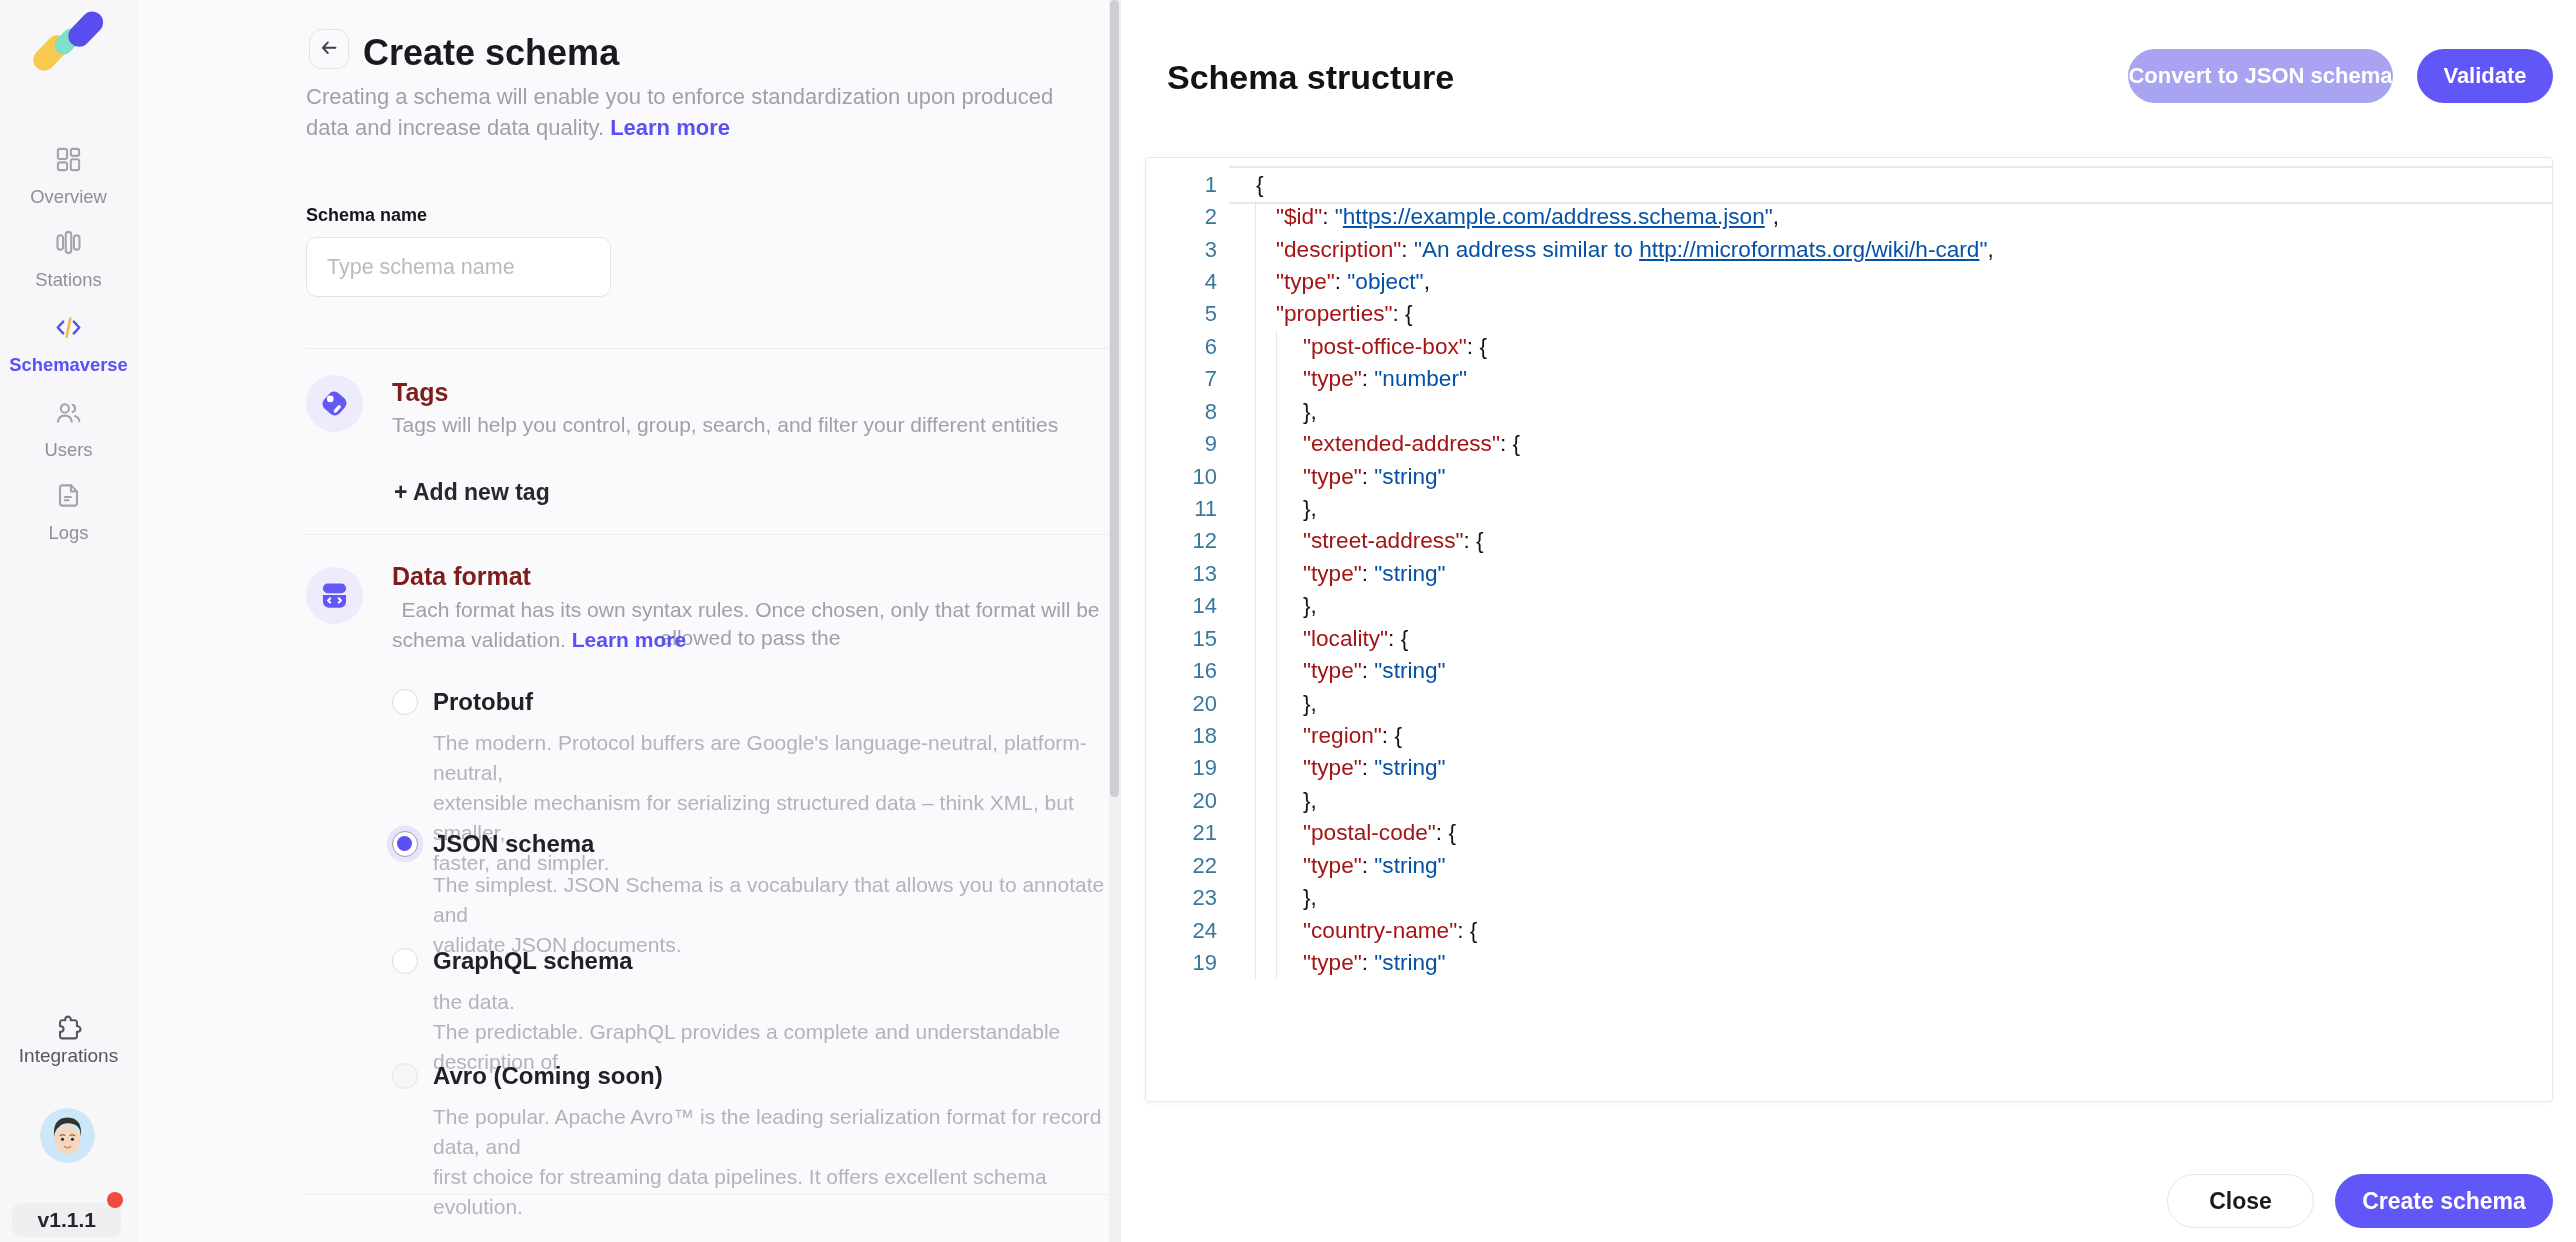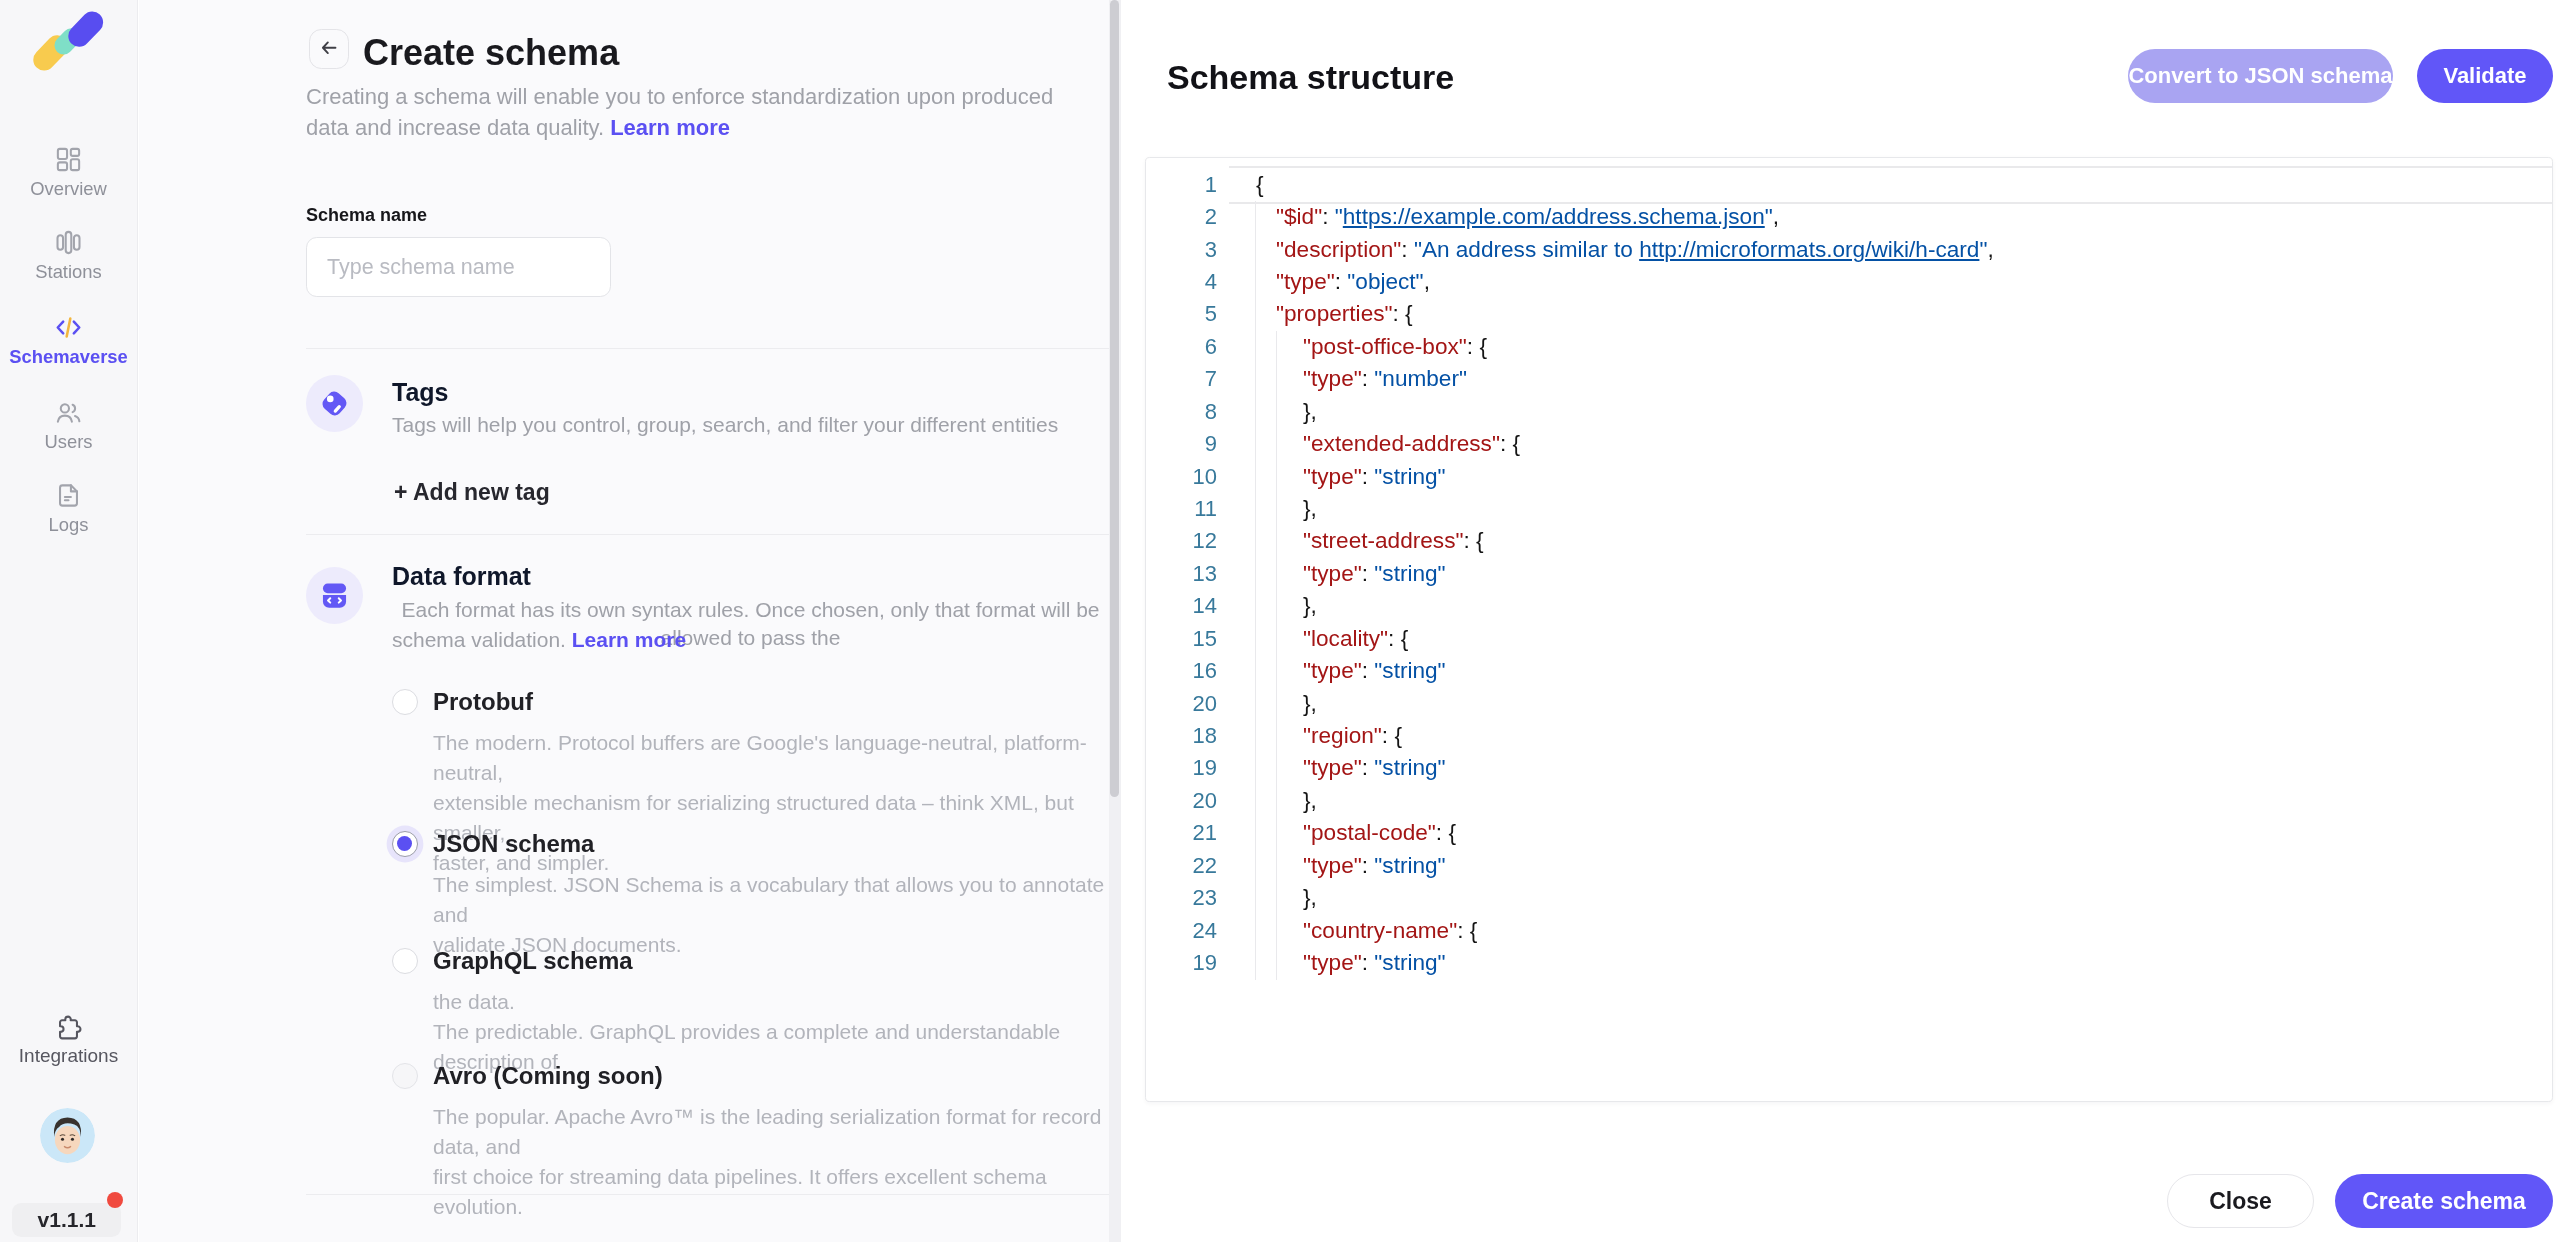--- a/index.html
+++ b/index.html
@@ -4,21 +4,21 @@
 <style>
   * { margin:0; padding:0; box-sizing:border-box; }
   html,body { width:2576px; height:1242px; overflow:hidden; background:#fff;
     font-family:"Liberation Sans", sans-serif; -webkit-font-smoothing:antialiased; }
   .page { position:relative; width:2576px; height:1242px; }
   .abs { position:absolute; }
 
   
   .sidebar { left:0; top:0; width:138px; height:1242px; background:#F7F7F9; border-right:0.8px solid #ECECEF; }
   .logo { left:29px; top:7.7px; width:77px; height:71px; }
-  .nav-item { position:absolute; left:0; width:137px; display:flex; flex-direction:column; align-items:center; gap:4px;
+  .nav-item { position:absolute; left:0; width:137px; display:flex; flex-direction:column; align-items:center; gap:12px;
     color:#8E9099; font-size:18.4px; cursor:pointer; }
   .nav-item .ni { width:29px; height:29px; }
   .nav-item.active { color:#5B50F2; font-weight:700; }
   .nav-item:nth-child(1){top:145px}.nav-item:nth-child(2){top:228px}
   .nav-item:nth-child(3){top:313px}.nav-item:nth-child(4){top:398px}
   .nav-item:nth-child(5){top:481px}
   .integrations { left:0; top:1013px; width:137px; display:flex; flex-direction:column; align-items:center; gap:3.1px;
     color:#56565F; font-size:19px; cursor:pointer; }
   .integrations .ni { width:29px; height:29px; }
   .avatar { left:40px; top:1108px; width:55px; height:55px; border-radius:50%; overflow:hidden; cursor:pointer; }
@@ -35,21 +35,21 @@
   .sub1 { top:81px; } .sub2 { top:112px; }
   .link { color:#5B50F2; font-weight:600; cursor:pointer; }
   .field-label { left:167px; top:200px; font-size:18px; line-height:31px; font-weight:700; color:#17171B; }
   .schema-input { left:167px; top:237px; width:305px; height:60px; border:1.5px solid #E3E4E8; border-radius:10.7px;
     background:#fff; padding:0 20px; font-size:21.5px; color:#26262B; outline:none; font-family:"Liberation Sans",sans-serif; }
   .schema-input::placeholder { color:#B9BBC2; }
   .hr { left:167px; width:923px; height:0.8px; background:#ECECEF; }
   .hr1{top:348px} .hr2{top:534px} .hr3{top:1194px}
   .sec-circle { width:57px; height:57px; }
   .tags-circle { left:167px; top:375px; } .df-circle { left:167px; top:567px; }
-  .sec-title { left:253px; font-size:25px; line-height:31px; font-weight:700; color:#0f172a; }
+  .sec-title { left:253px; font-size:25px; line-height:31px; font-weight:700; color:#7f1d1d; }
   .tags-title{top:377px} .df-title{top:561px}
   .sec-desc { left:253px; font-size:21px; line-height:28px; color:#9FA1A8;text-align:center; }
   .tags-desc{top:411px} .df-d1{top:596px} .df-d2{top:626px}
   .add-tag { left:255px; top:478px; font-size:23px; line-height:28px; font-weight:600; color:#27272E; cursor:pointer; }
 
   
   .fmt { position:absolute; left:253px; }
   .f0{top:686px} .f1{top:828px} .f2{top:945px} .f3{top:1060px}
   .radio { position:absolute; left:0; top:3.1px; width:26px; height:26px; border-radius:50%; background:#fff;
     border:1.5px solid #DBDCE1; cursor:pointer; }

